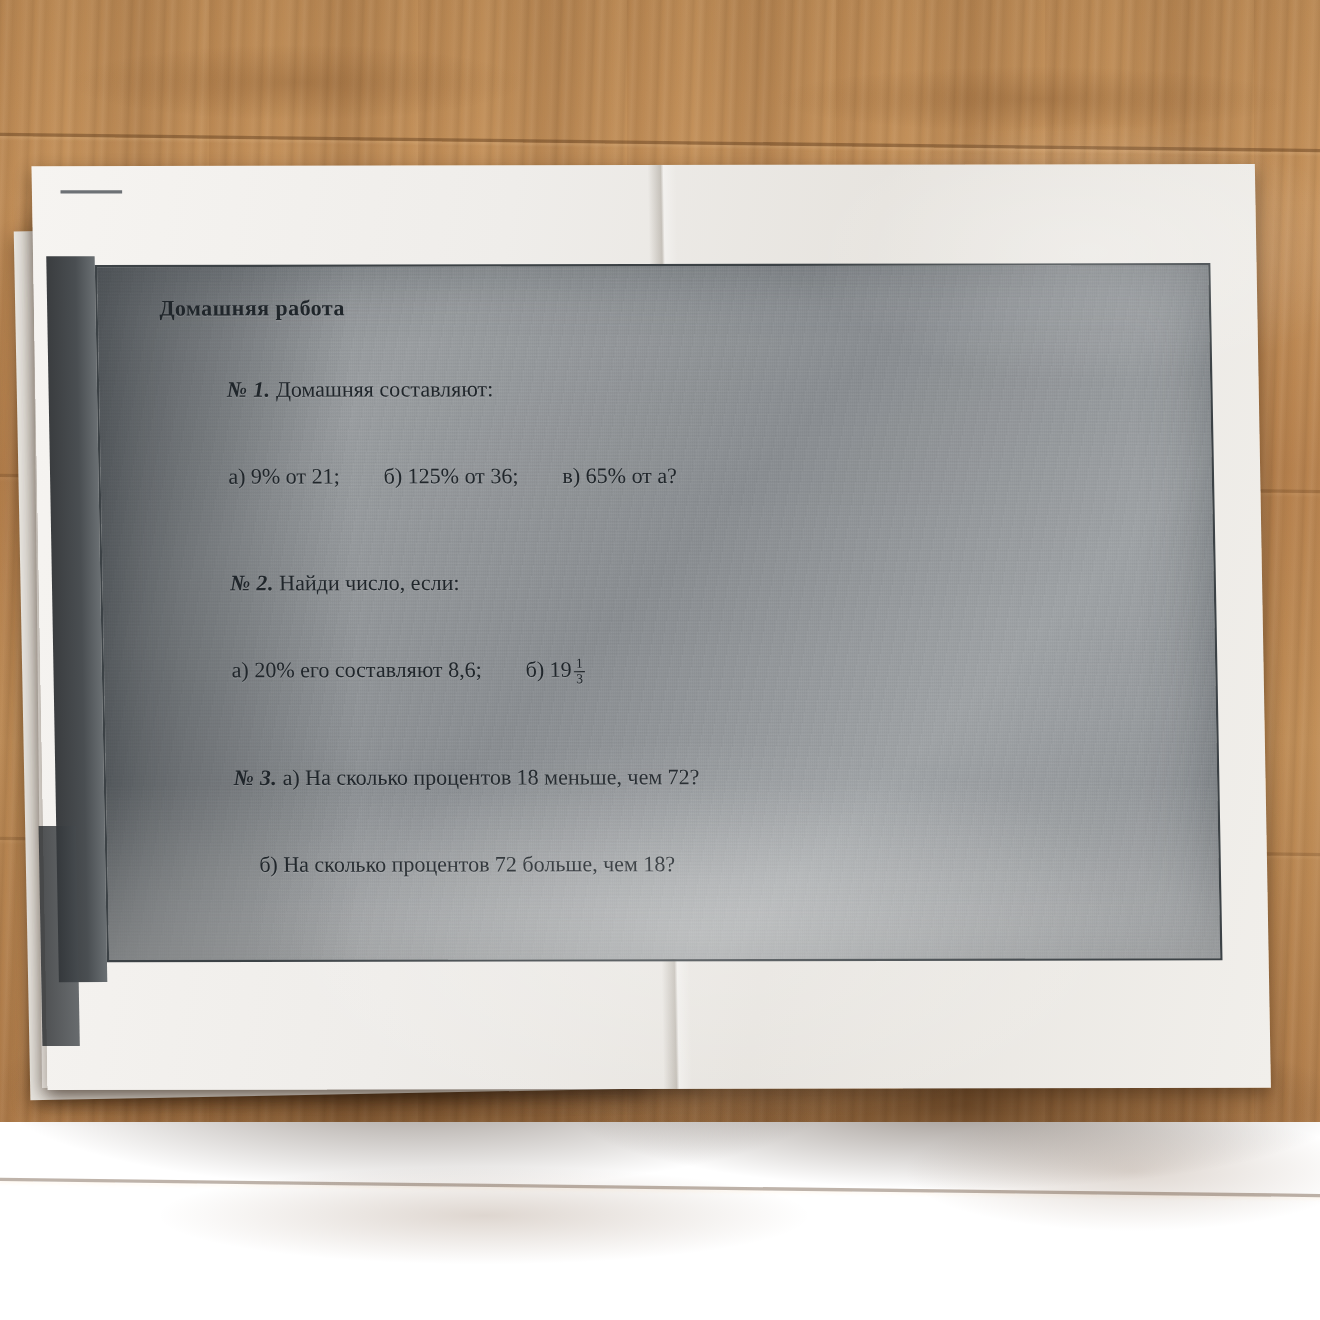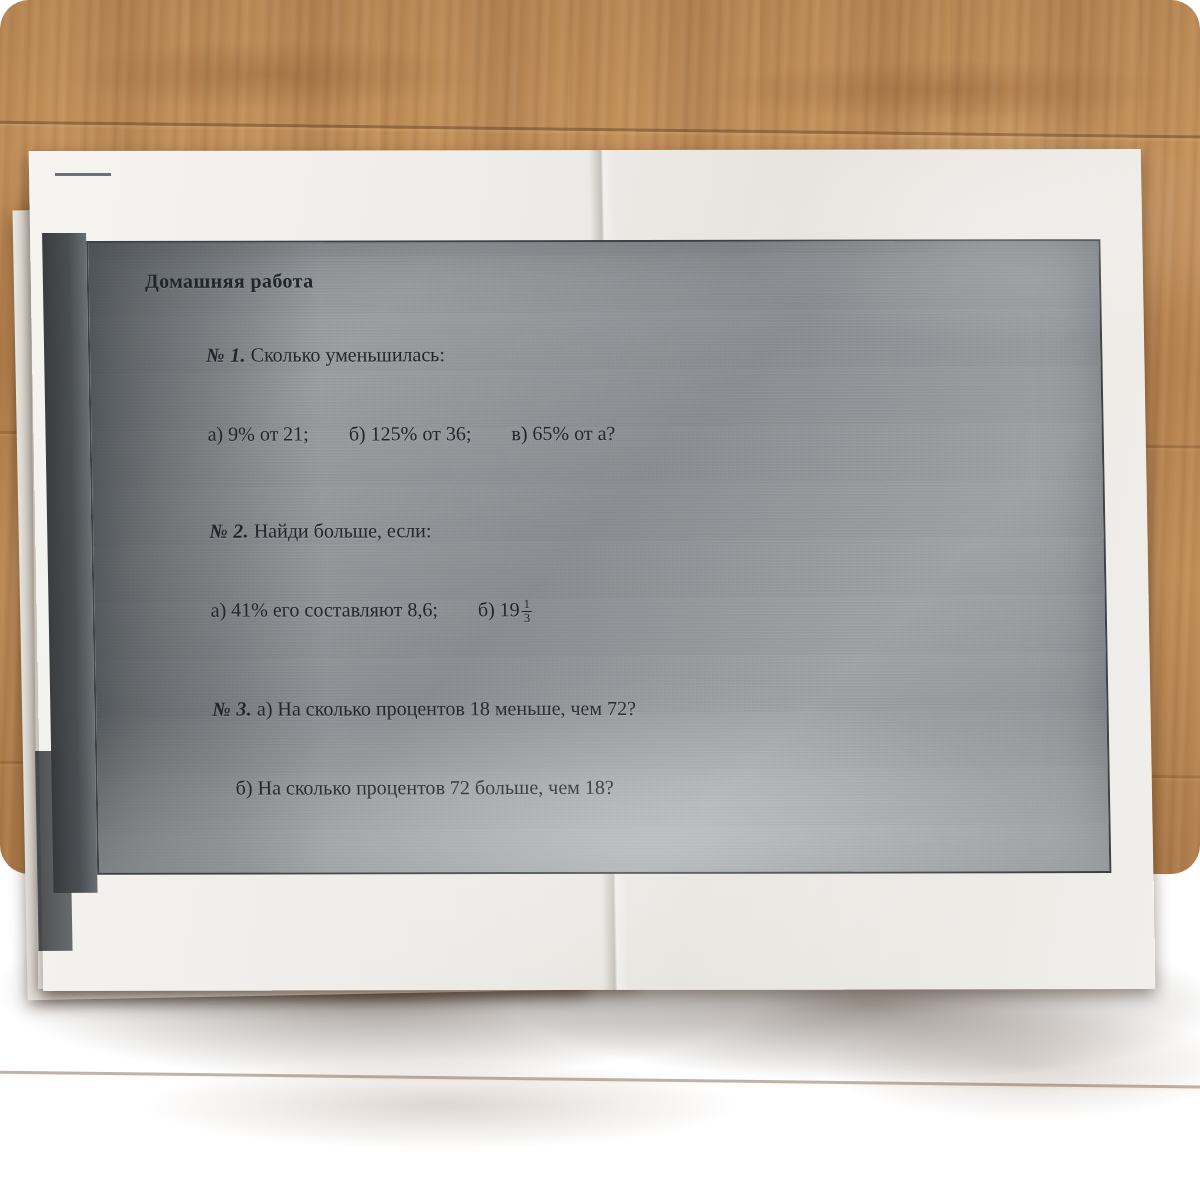--- a/index.html
+++ b/index.html
@@ -7,41 +7,40 @@
     padding: 0;
     width: 1200px;
     height: 1200px;
     overflow: hidden;
     font-family: "Liberation Serif", serif;
   }
 
   #scene {
     position: relative;
     width: 1200px;
-    height: 874px;
+    height: 1020px;
     background:
       repeating-linear-gradient(
         92deg,
         rgba(0,0,0,0.055) 0px,
         rgba(0,0,0,0.0) 3px,
         rgba(255,255,255,0.05) 7px,
         rgba(0,0,0,0.035) 12px,
         rgba(0,0,0,0.0) 18px,
         rgba(255,255,255,0.04) 24px,
         rgba(0,0,0,0.05) 30px
       ),
       repeating-linear-gradient(
         90deg,
         rgba(120,70,30,0.10) 0px,
         rgba(160,105,55,0.0) 60px,
         rgba(90,50,20,0.12) 125px,
         rgba(160,105,55,0.0) 190px
       ),
       linear-gradient(180deg, #bb8a55 0%, #c6935c 18%, #b8834f 42%, #c29059 66%, #b07d4b 100%);
-    border-radius: 29px;
   }
 
   
   .plank-seam {
     position: absolute;
     left: -60px;
     width: 1340px;
     height: 3px;
     background: rgba(70,38,12,0.35);
     box-shadow: 0 2px 3px rgba(255,220,180,0.18);
@@ -254,33 +253,33 @@
       <div class="copy-noise"></div>
       <div class="copy-shade-left"></div>
       <div class="copy-shade-bottom"></div>
 
       <div class="doc">
 
         <div class="doc-title">Домашняя работа</div>
 
         <div class="task">
           <div class="task-line indent-1">
-            <span class="tnum">№ 1.</span><span> Сколько уменьшилась:</span>
+            <span class="tnum">№ 1.</span><span> Домашняя составляют:</span>
           </div>
           <div class="task-line indent-1">
             <span>а) 9% от 21;        б) 125% от 36;        в) 65% от a?</span>
           </div>
         </div>
 
         <div class="task">
           <div class="task-line indent-1">
-            <span class="tnum">№ 2.</span><span> Найди больше, если:</span>
-          </div>
-          <div class="task-line indent-1">
-            <span>а) 41% его составляют 8,6;</span><span>        б) 19</span><span class="frac"><span class="num">1</span><span class="den">3</span></span>
+            <span class="tnum">№ 2.</span><span> Найди число, если:</span>
+          </div>
+          <div class="task-line indent-1">
+            <span>а) 20% его составляют 8,6;</span><span>        б) 19</span><span class="frac"><span class="num">1</span><span class="den">3</span></span>
           </div>
         </div>
 
         <div class="task">
           <div class="task-line indent-1">
             <span class="tnum">№ 3.</span><span> а) На сколько процентов 18 меньше, чем 72?</span>
           </div>
           <div class="task-line indent-2">
             <span>б) На сколько процентов 72 больше, чем 18?</span>
           </div>

